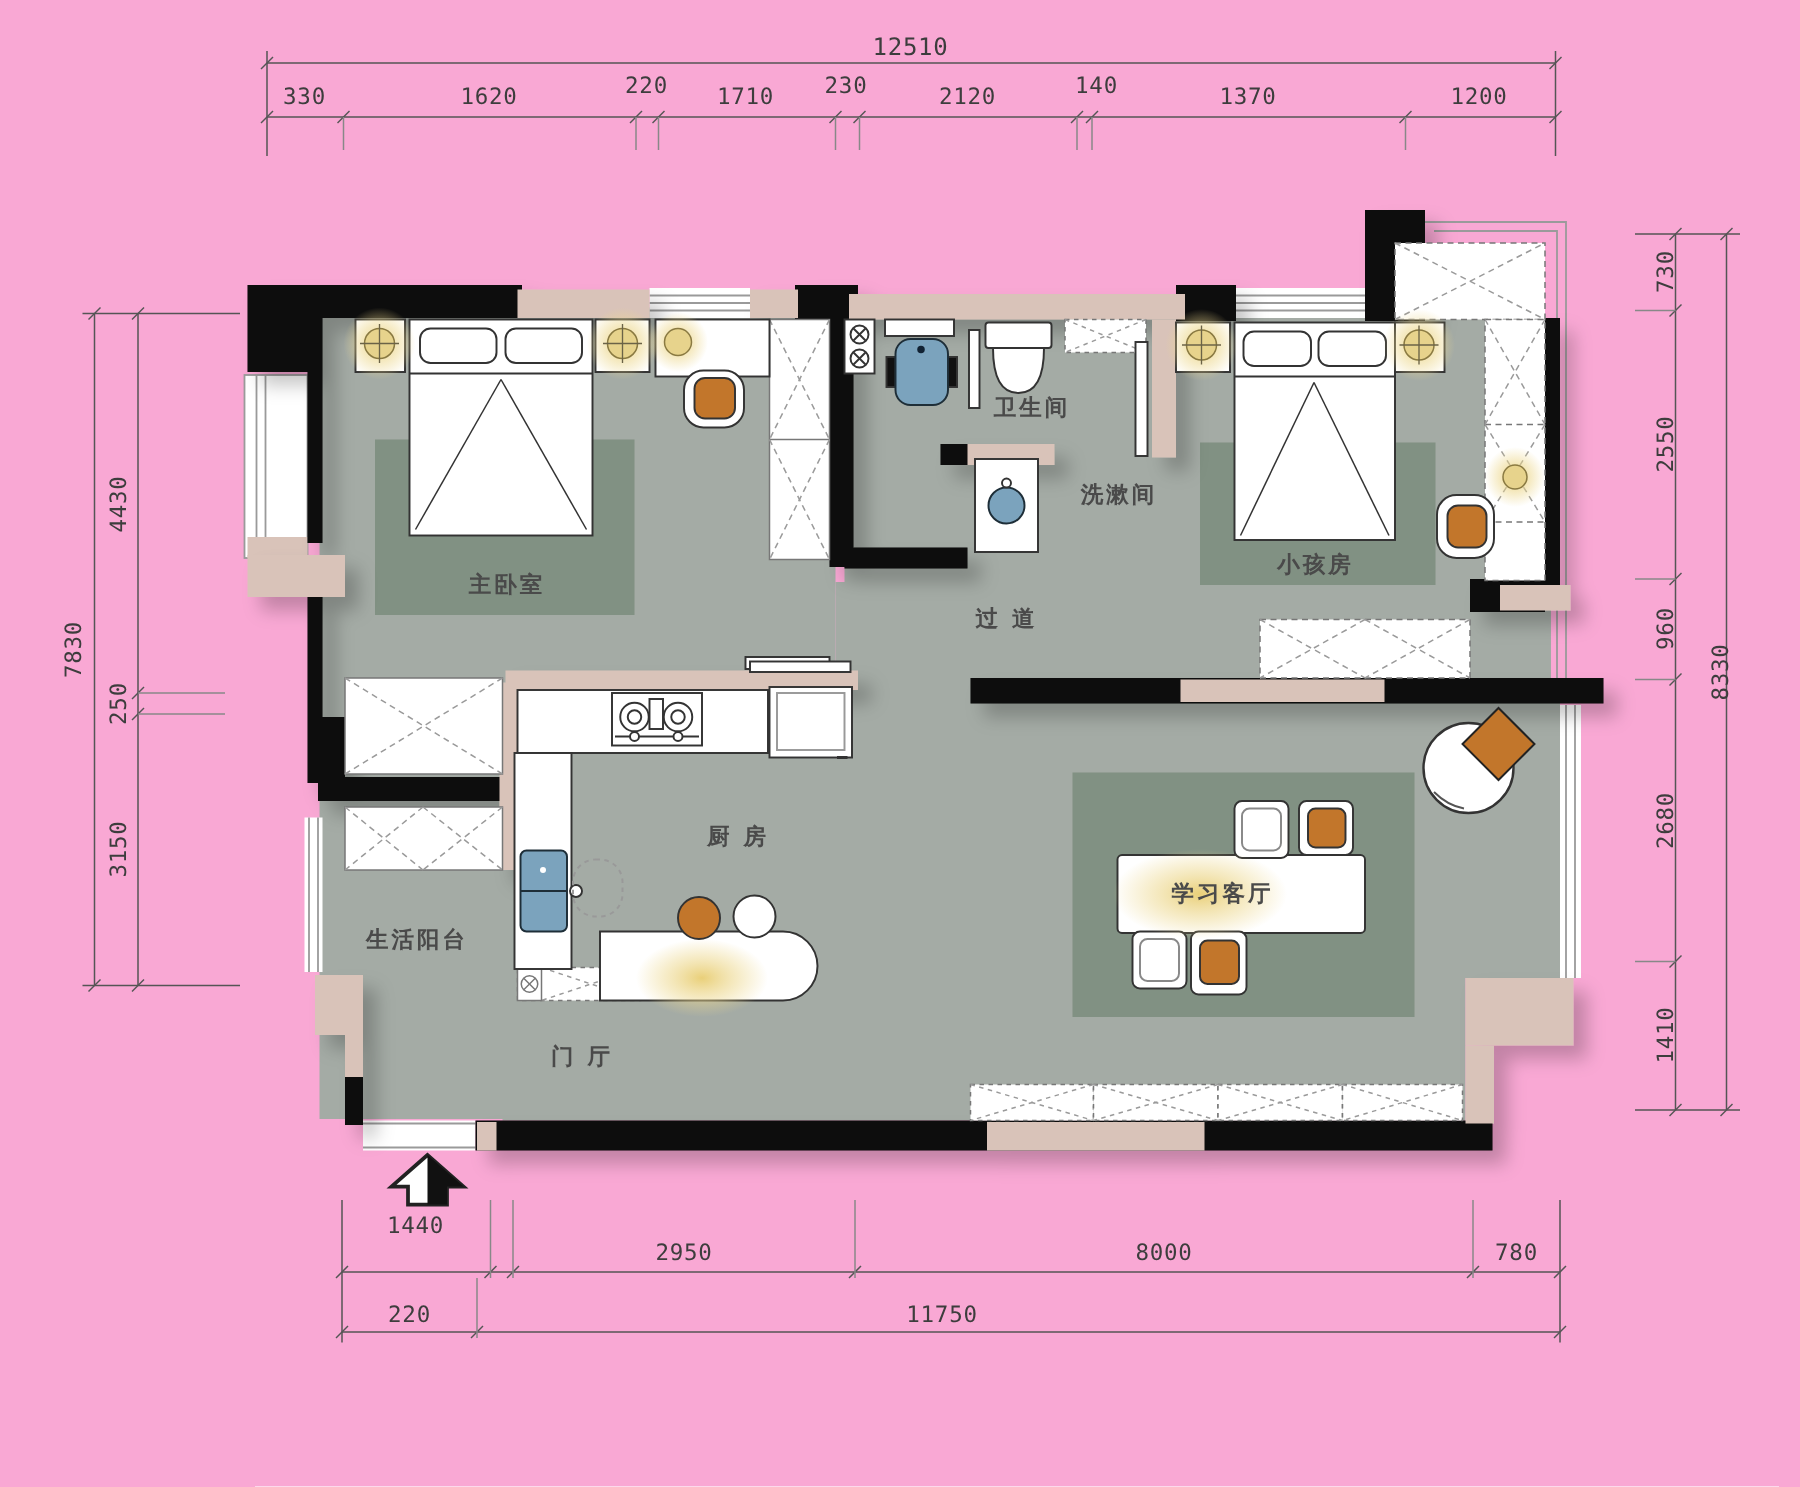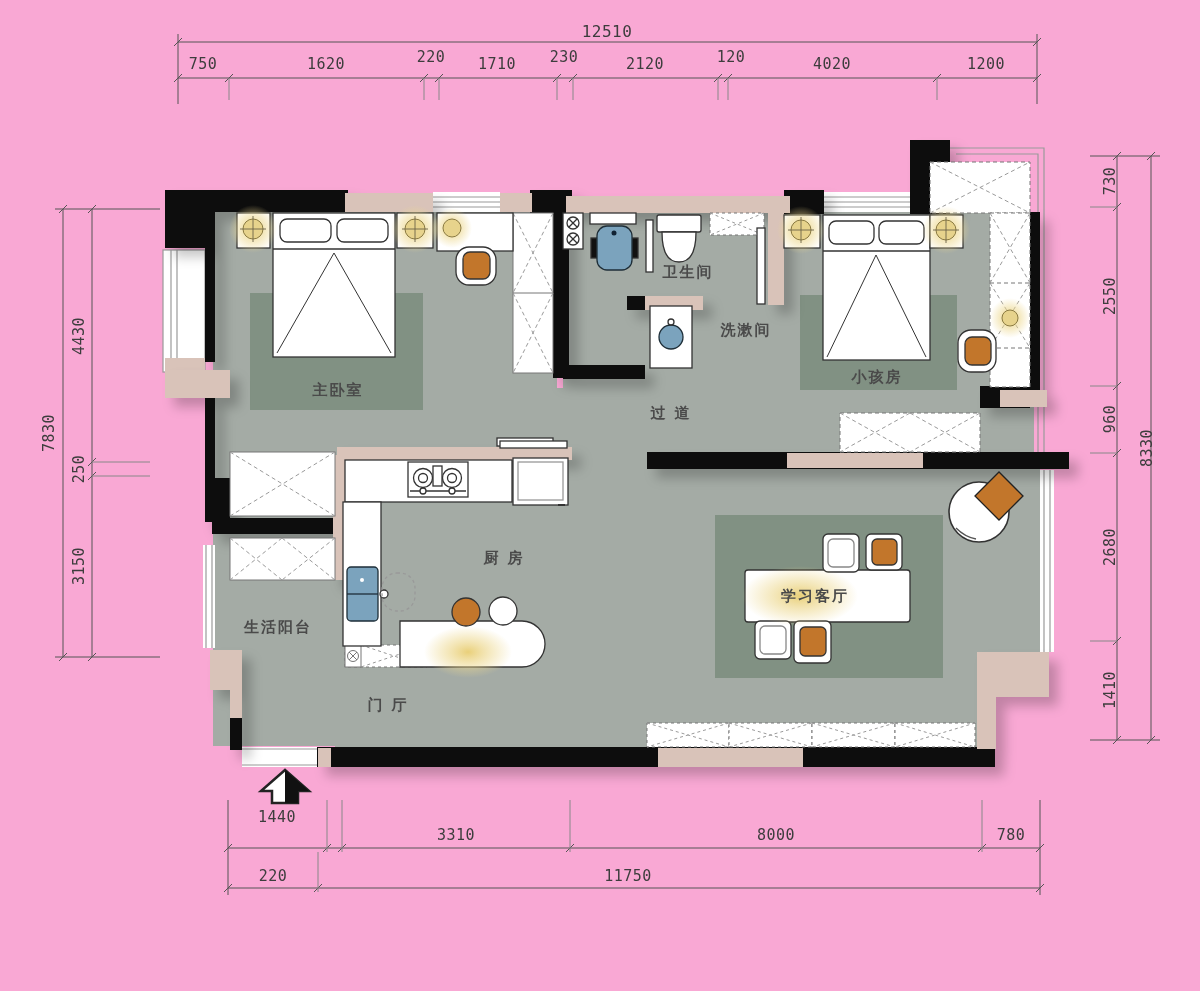--- a/index.html
+++ b/index.html
@@ -434,52 +434,52 @@
     <line x1="224" y1="892" x2="232" y2="884"></line>
         <line x1="314" y1="892" x2="322" y2="884"></line>
         <line x1="1036" y1="892" x2="1044" y2="884"></line>
     <line x1="318" y1="852" x2="318" y2="892" stroke="#888"></line>
   </g>
 </svg>
 
 <div>
 
   <span class="dim big" style="left:607px;top:31px">12510</span>
-  <span class="dim" style="left:203px;top:64px">750</span>
+  <span class="dim" style="left:203px;top:64px">330</span>
   <span class="dim" style="left:326px;top:64px">1620</span>
   <span class="dim" style="left:431px;top:57px">220</span>
   <span class="dim" style="left:497px;top:64px">1710</span>
   <span class="dim" style="left:564px;top:57px">230</span>
   <span class="dim" style="left:645px;top:64px">2120</span>
-  <span class="dim" style="left:731px;top:57px">120</span>
-  <span class="dim" style="left:832px;top:64px">4020</span>
+  <span class="dim" style="left:731px;top:57px">140</span>
+  <span class="dim" style="left:832px;top:64px">1370</span>
   <span class="dim" style="left:986px;top:64px">1200</span>
 
   <span class="dim v" style="left:49px;top:433px">7830</span>
   <span class="dim v" style="left:79px;top:336px">4430</span>
   <span class="dim v" style="left:79px;top:469px">250</span>
   <span class="dim v" style="left:79px;top:566px">3150</span>
 
   <span class="dim v" style="left:1110px;top:181px">730</span>
   <span class="dim v" style="left:1110px;top:296px">2550</span>
   <span class="dim v" style="left:1110px;top:419px">960</span>
   <span class="dim v" style="left:1110px;top:547px">2680</span>
   <span class="dim v" style="left:1110px;top:690px">1410</span>
   <span class="dim v" style="left:1147px;top:448px">8330</span>
 
   <span class="dim" style="left:277px;top:817px">1440</span>
-  <span class="dim" style="left:456px;top:835px">3310</span>
+  <span class="dim" style="left:456px;top:835px">2950</span>
   <span class="dim" style="left:776px;top:835px">8000</span>
   <span class="dim" style="left:1011px;top:835px">780</span>
   <span class="dim" style="left:273px;top:876px">220</span>
   <span class="dim" style="left:628px;top:876px">11750</span>
 
   <span class="room" style="left:338px;top:390px">主卧室</span>
   <span class="room" style="left:688px;top:272px">卫生间</span>
   <span class="room" style="left:746px;top:330px">洗漱间</span>
   <span class="room" style="left:877px;top:377px">小孩房</span>
   <span class="room" style="left:671px;top:413px">过 道</span>
-  <span class="room" style="left:504px;top:558px">厨 房</span>
+  <span class="room" style="left:492px;top:558px">厨 房</span>
   <span class="room" style="left:278px;top:627px">生活阳台</span>
   <span class="room" style="left:388px;top:705px">门 厅</span>
   <span class="room" style="left:815px;top:596px">学习客厅</span>
 </div>
 </div>
 
 </body></html>

